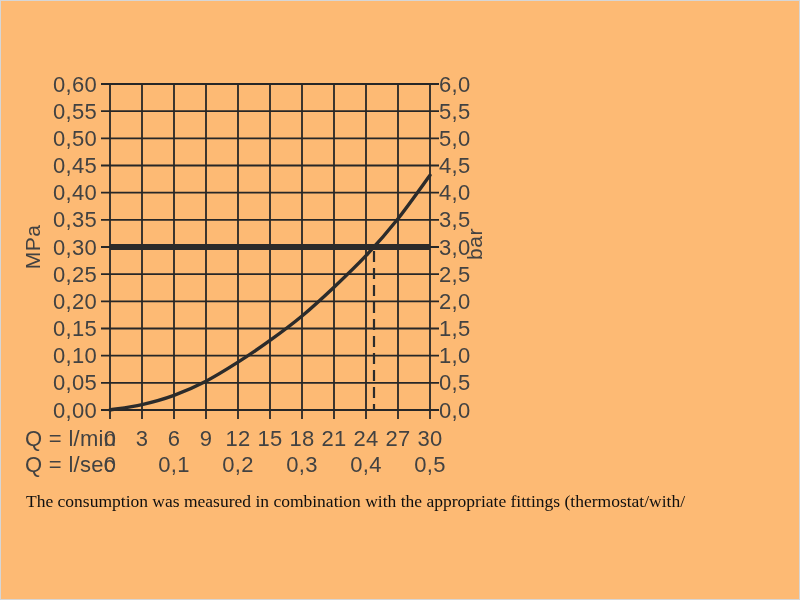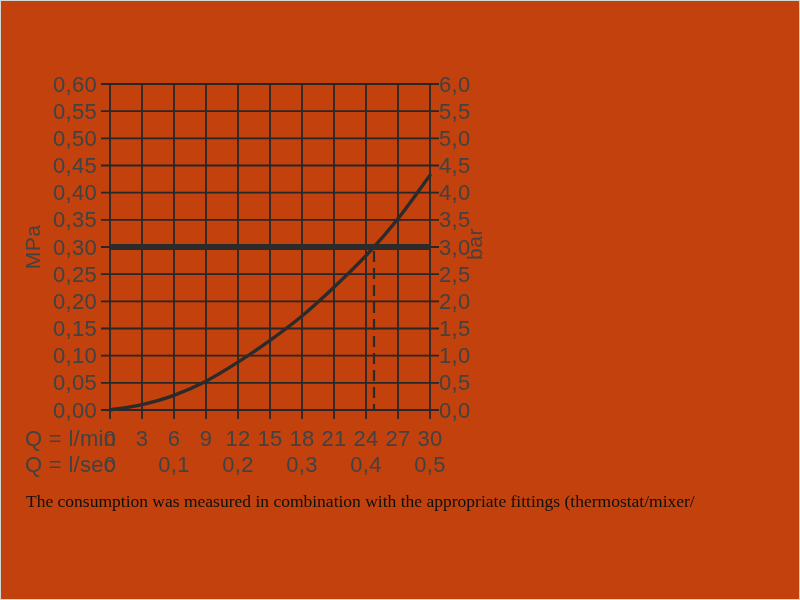--- a/index.html
+++ b/index.html
@@ -1,19 +1,19 @@
 <!DOCTYPE html>
 <html><head>
 <meta charset="utf-8">
 <style>
   html,body{margin:0;padding:0;background:#fff;}
   .page{
     position:relative;
     width:800px;height:600px;
-    background:#c2410c;
+    background:#fdba74;
     border:1px solid #d6d6d6;
     box-sizing:border-box;
     overflow:hidden;
     font-family:"Liberation Sans",sans-serif;
   }
   svg{position:absolute;left:0;top:0;}
   svg text{
     font-family:"Liberation Sans",sans-serif;
     fill:#424242;
   }
@@ -110,16 +110,16 @@
         <path d="M109,409C114.33333333333333,408.09444444444443 130.33333333333334,406.01166666666666 141,403.56666666666666C151.66666666666666,401.12166666666667 162.33333333333334,398.2238888888889 173,394.33C183.66666666666666,390.4361111111111 194.33333333333334,385.7272222222222 205,380.2033333333333C215.66666666666666,374.6794444444444 226.33333333333334,367.97833333333335 237,361.18666666666667C247.66666666666666,354.395 258.3333333333333,347.15055555555557 269,339.4533333333333C279.6666666666667,331.75611111111107 290.3333333333333,323.8777777777778 301,315.00333333333333C311.6666666666667,306.12888888888887 322.3333333333333,296.2583333333333 333,286.20666666666665C343.6666666666667,276.155 354.3333333333333,266.10333333333335 365,254.69333333333333C375.6666666666667,243.28333333333333 386.3333333333333,231.1488888888889 397,217.74666666666667C407.6666666666667,204.34444444444443 423.6666666666667,181.52444444444444 429,174.28" fill="none" stroke="#2b2b2b" stroke-width="3.4" stroke-linecap="round"></path>
       </g>
 
     <text class="unit" transform="translate(39 246) rotate(-90)" text-anchor="middle">MPa</text>
     <text class="unit" transform="translate(481 243) rotate(-90)" text-anchor="middle">bar</text>
     <text class="caption" x="24" y="445">Q = l/min</text>
     <text class="caption" x="24" y="471">Q = l/sec</text>
   </svg>
 
   <div class="footnote">
-    <span>The consumption was measured in combination with the appropriate fittings (thermostat/mixer/</span>
+    <span>The consumption was measured in combination with the appropriate fittings (thermostat/with/</span>
   </div>
 
 </div>
 
 </body></html>

